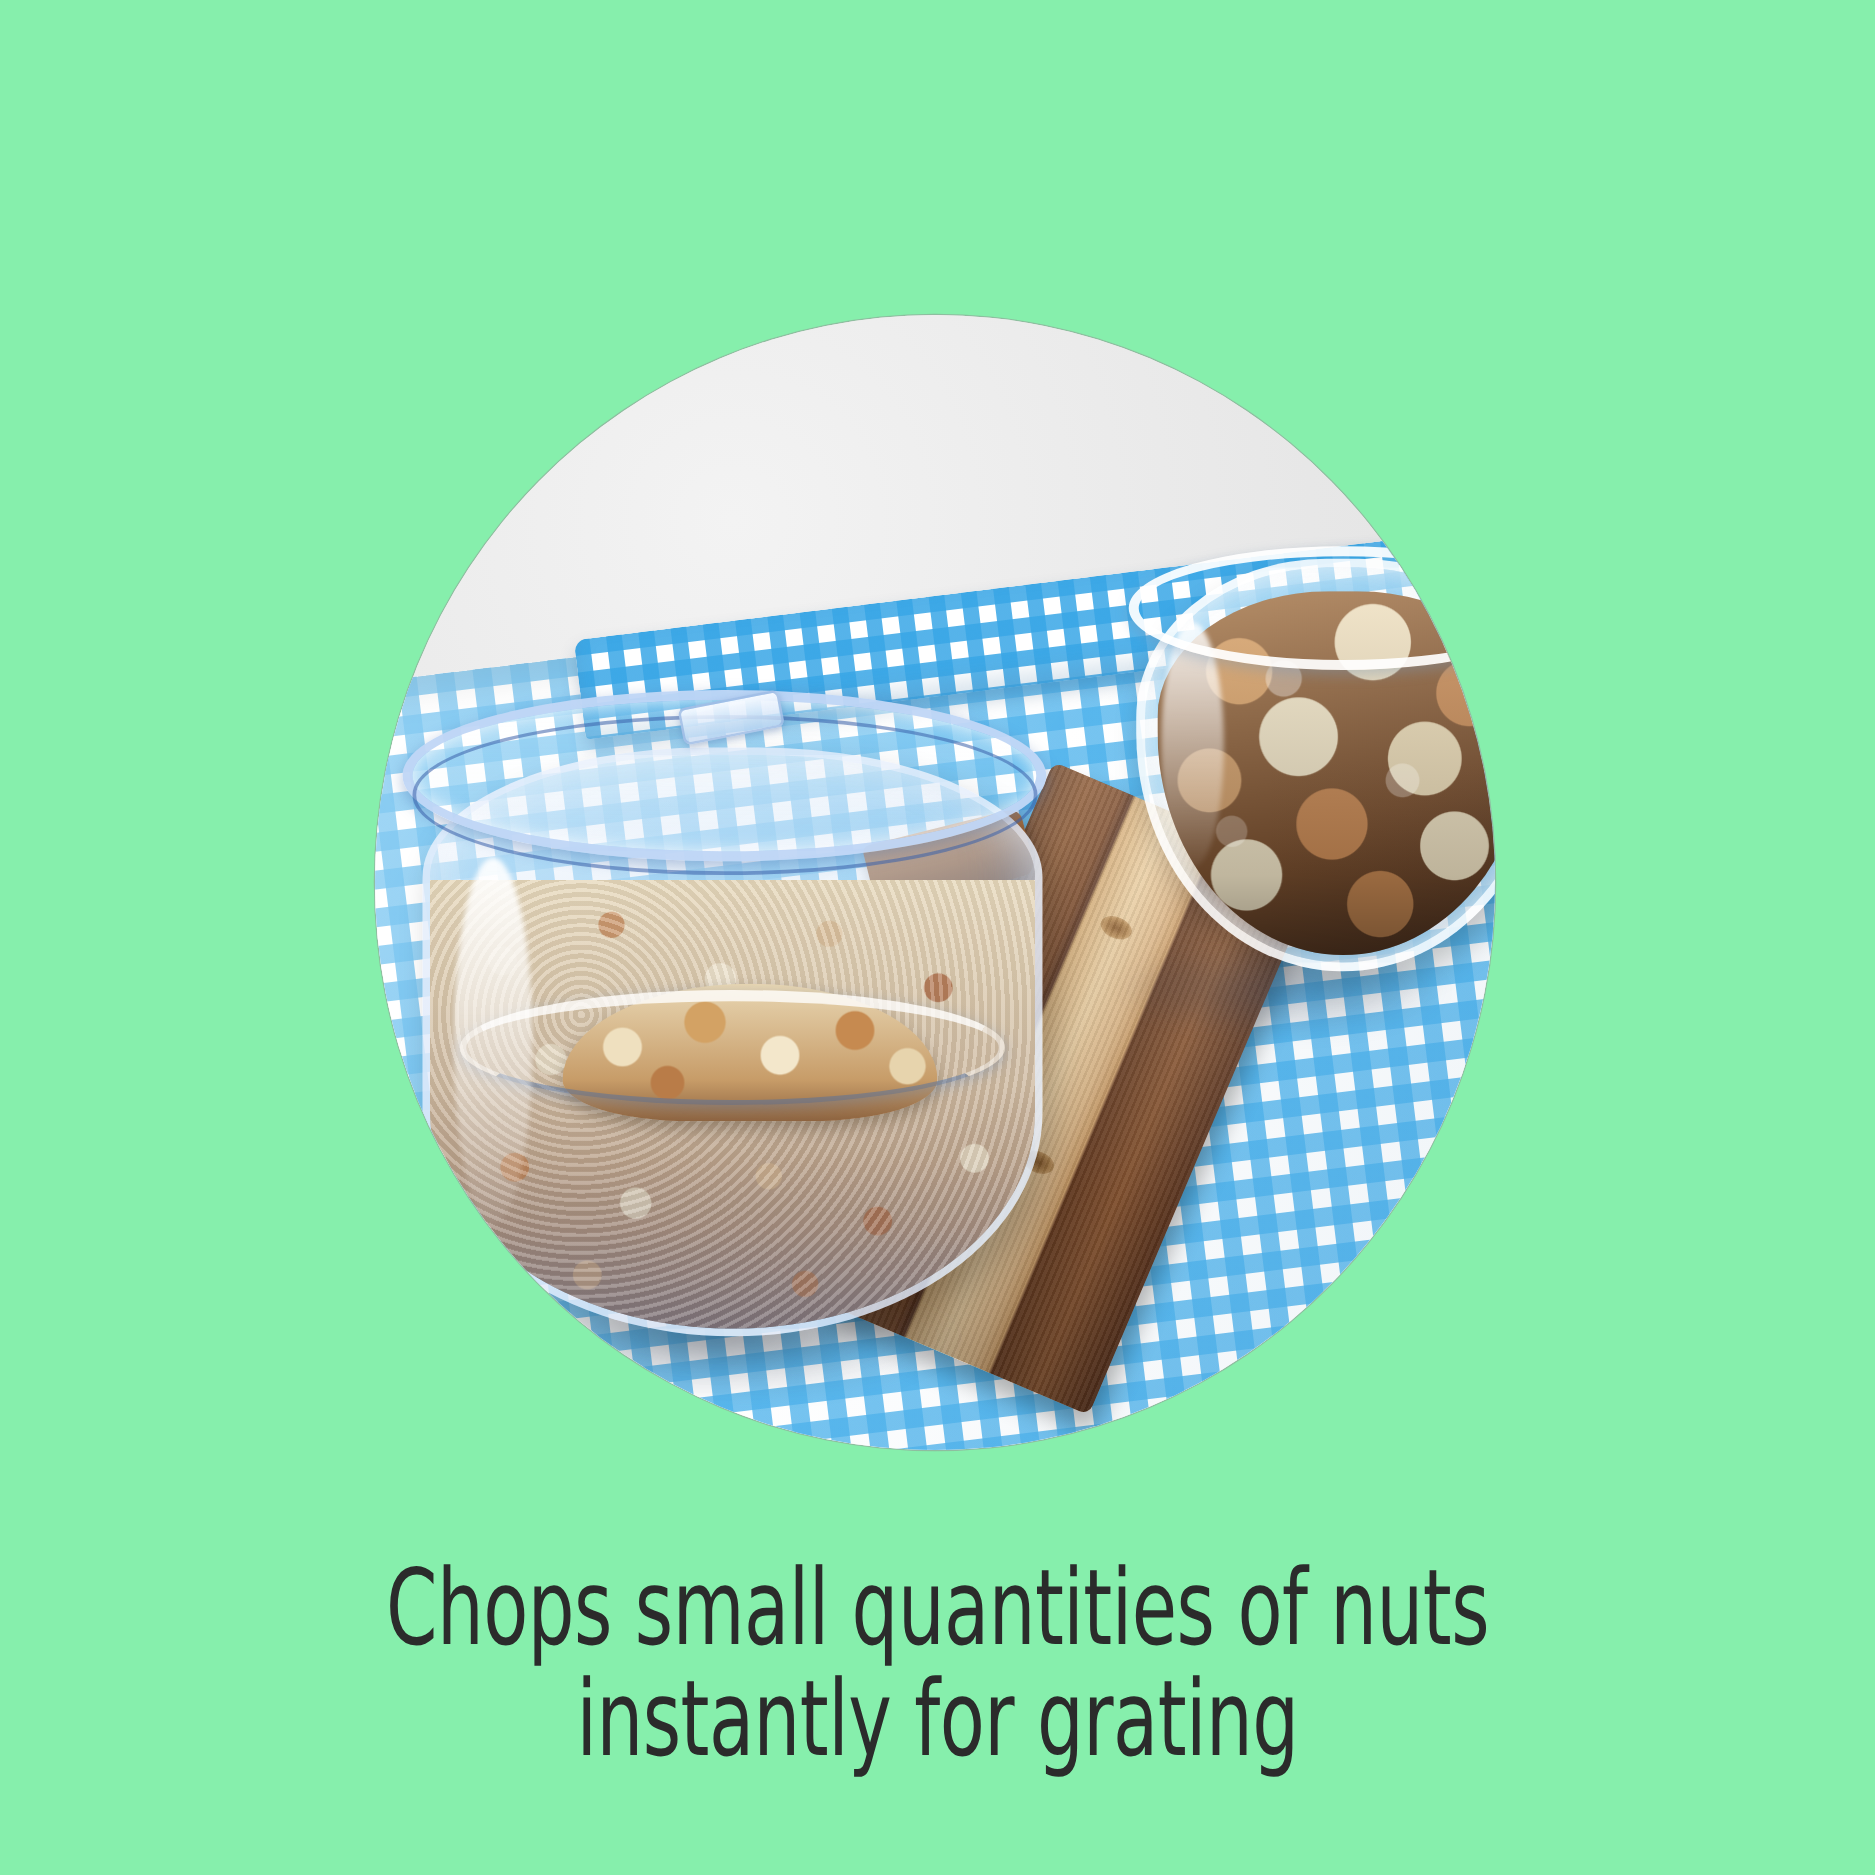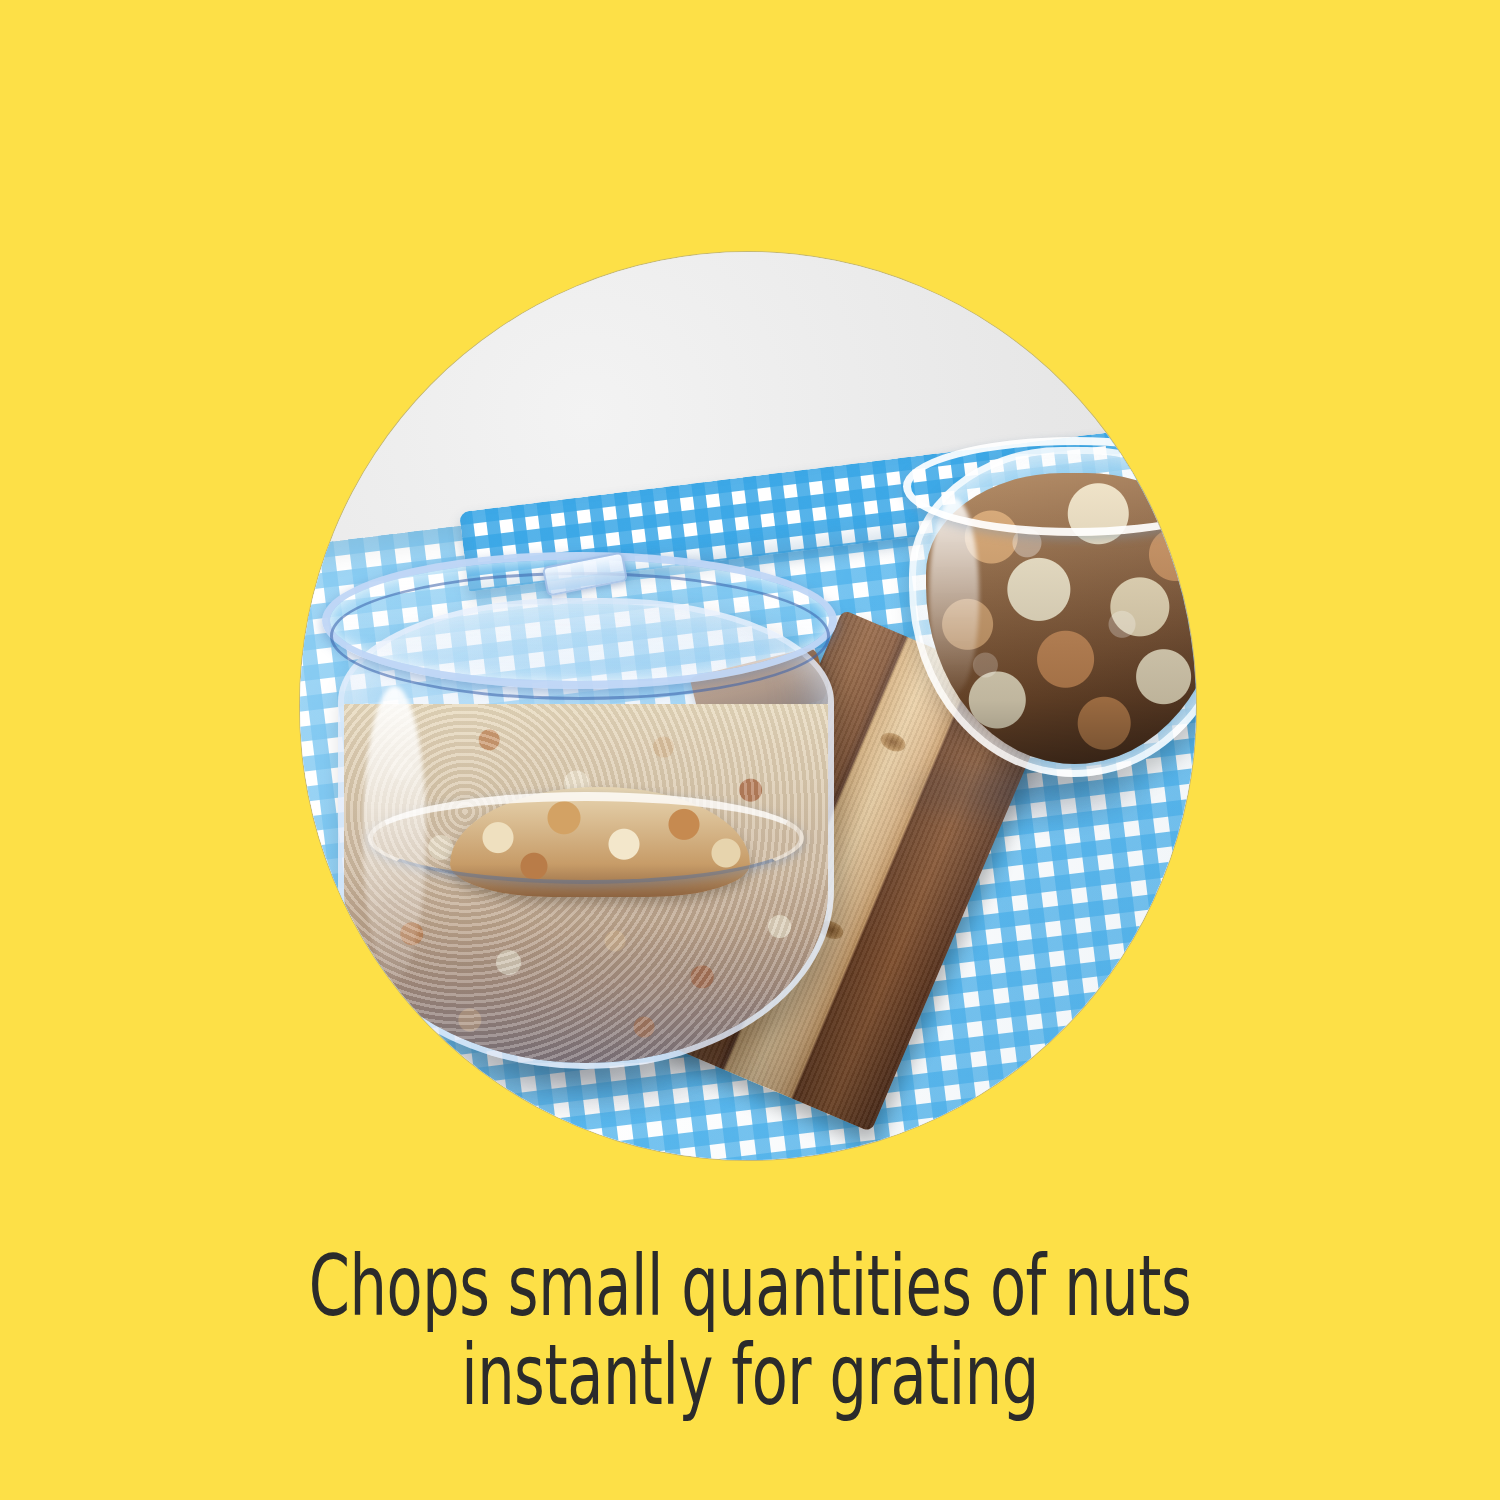--- a/index.html
+++ b/index.html
@@ -12,21 +12,21 @@
     height: 1500px;
     font-family: "Liberation Sans", sans-serif;
     overflow: hidden;
     position: relative;
   }
 
   
   #page {
     position: absolute;
     inset: 0;
-    background: #fde047;
+    background: #86efac;
   }
 
   
   #photo-circle {
     position: absolute;
     left: 300px;
     top: 252px;
     width: 896px;
     height: 908px;
     border-radius: 50%;

